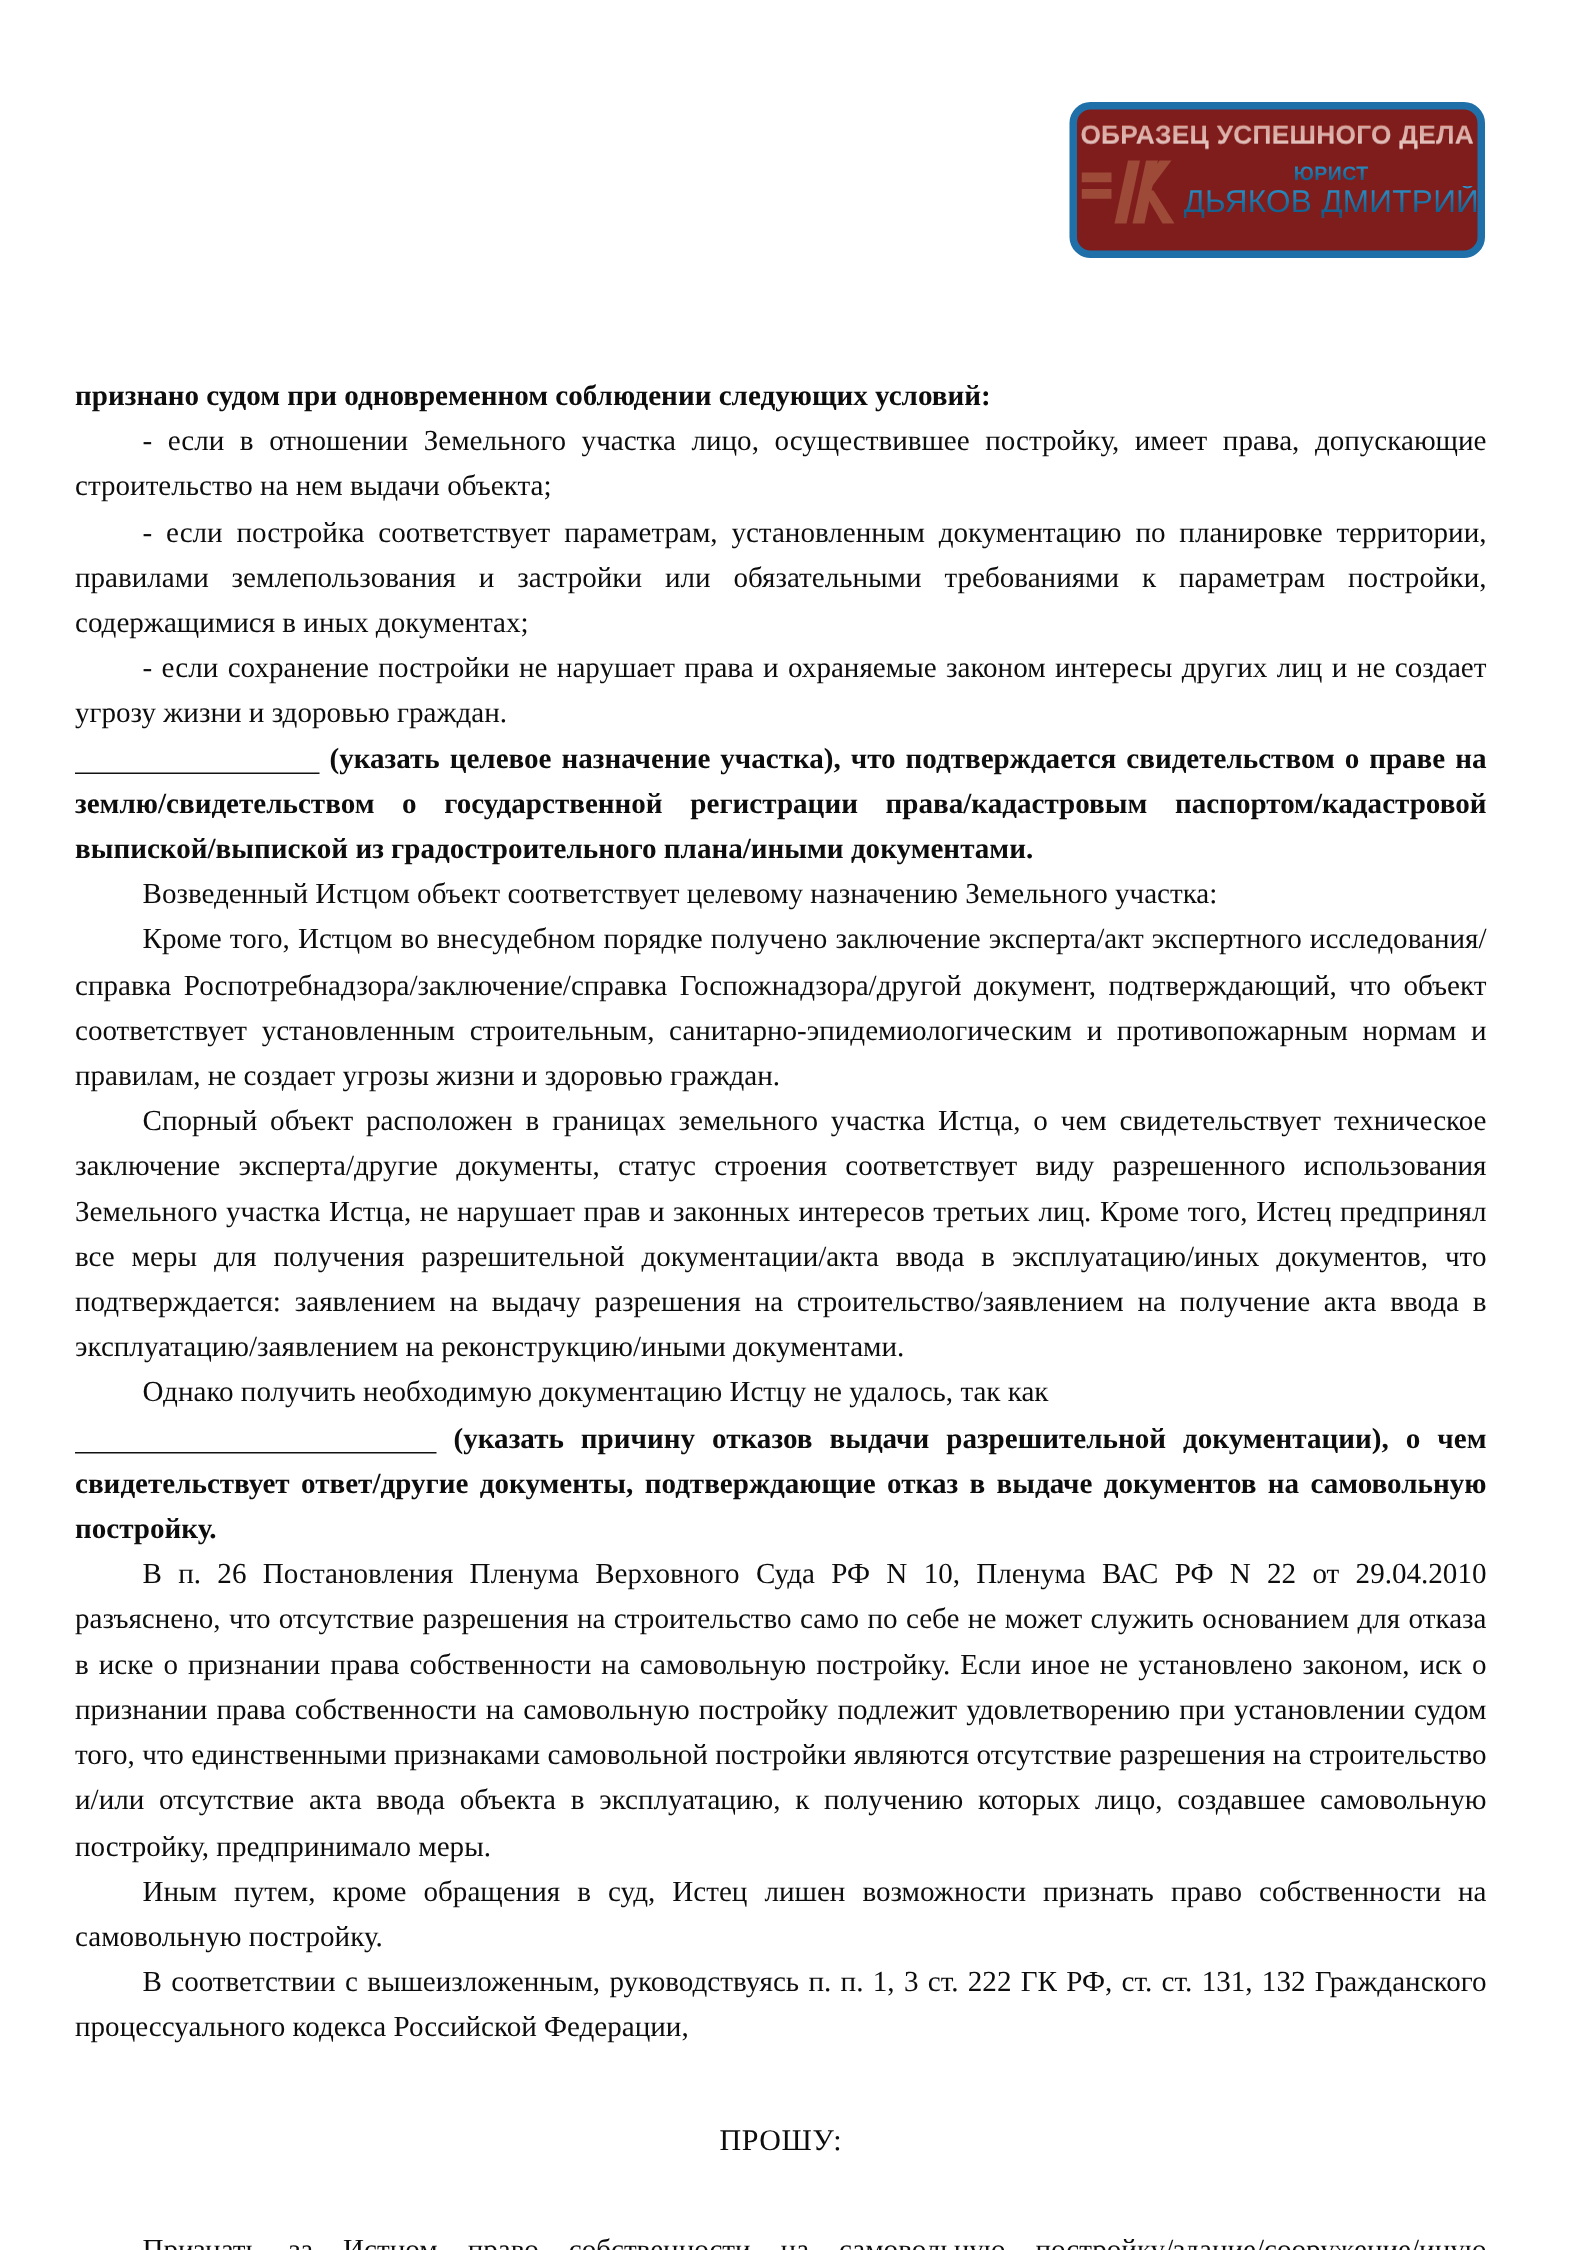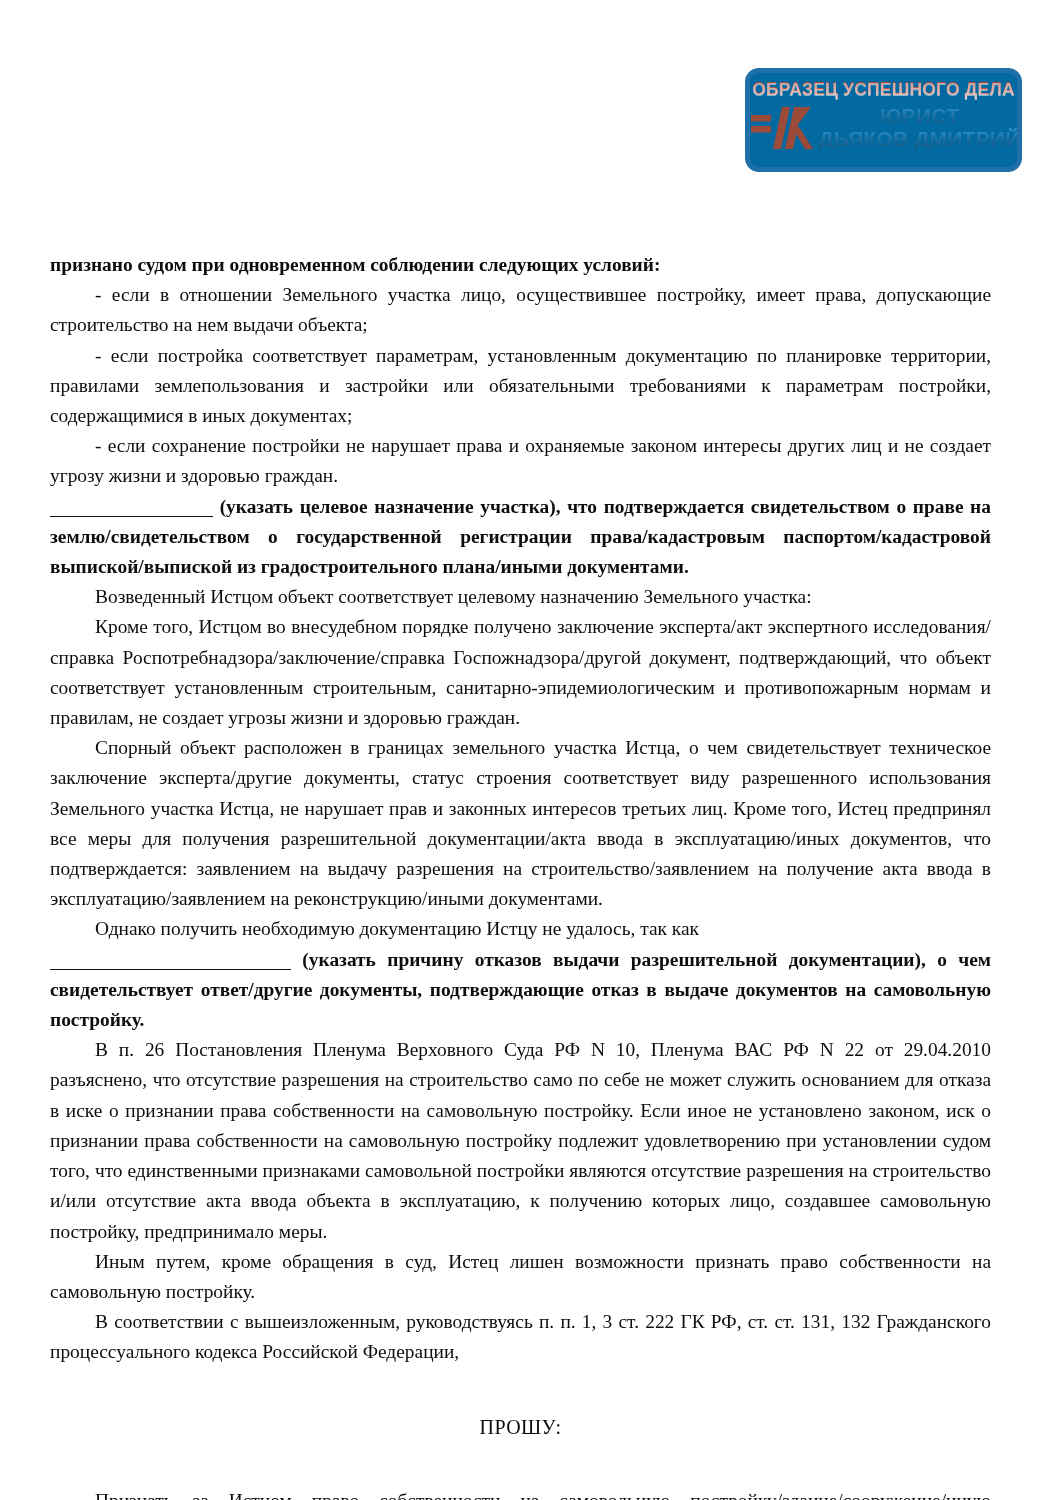--- a/index.html
+++ b/index.html
@@ -13,28 +13,28 @@
     position: relative;
     overflow: hidden;
     font-family: "Liberation Serif", "DejaVu Serif", serif;
     color: #0d0d0d;
     -webkit-font-smoothing: antialiased;
   }
 
   
   .stamp {
     position: absolute;
-    left: 745px;
+    left: 713px;
     top: 68px;
     width: 277px;
     height: 104px;
     box-sizing: border-box;
     border: 5px solid #1f6fa8;
     border-radius: 14px;
-    background: #0369a1;
+    background: #7f1d1d;
     display: flex;
     flex-direction: column;
     align-items: center;
     justify-content: flex-start;
     padding-top: 6px;
     overflow: hidden;
   }
   .stamp-title {
     font-family: "Liberation Sans", "DejaVu Sans", sans-serif;
     font-weight: bold;
@@ -65,30 +65,30 @@
   }
   .stamp-names {
     display: flex;
     flex-direction: column;
     align-items: center;
     line-height: 1.0;
   }
   .stamp-name-1 {
     font-family: "Liberation Sans", "DejaVu Sans", sans-serif;
     font-weight: bold;
-    font-size: 21px;
+    font-size: 13px;
     letter-spacing: 0.3px;
     background: linear-gradient(180deg, #2e93c9 0%, #1a6d9e 60%, #12577f 100%);
     -webkit-background-clip: text;
     background-clip: text;
     color: transparent;
   }
   .stamp-name-2 {
     font-family: "Liberation Sans", "DejaVu Sans", sans-serif;
-    font-weight: bold;
+    font-weight: normal;
     font-size: 21px;
     letter-spacing: 0.2px;
     white-space: nowrap;
     margin-top: 2px;
     background: linear-gradient(180deg, #2e93c9 0%, #1a6d9e 60%, #12577f 100%);
     -webkit-background-clip: text;
     background-clip: text;
     color: transparent;
   }
 

